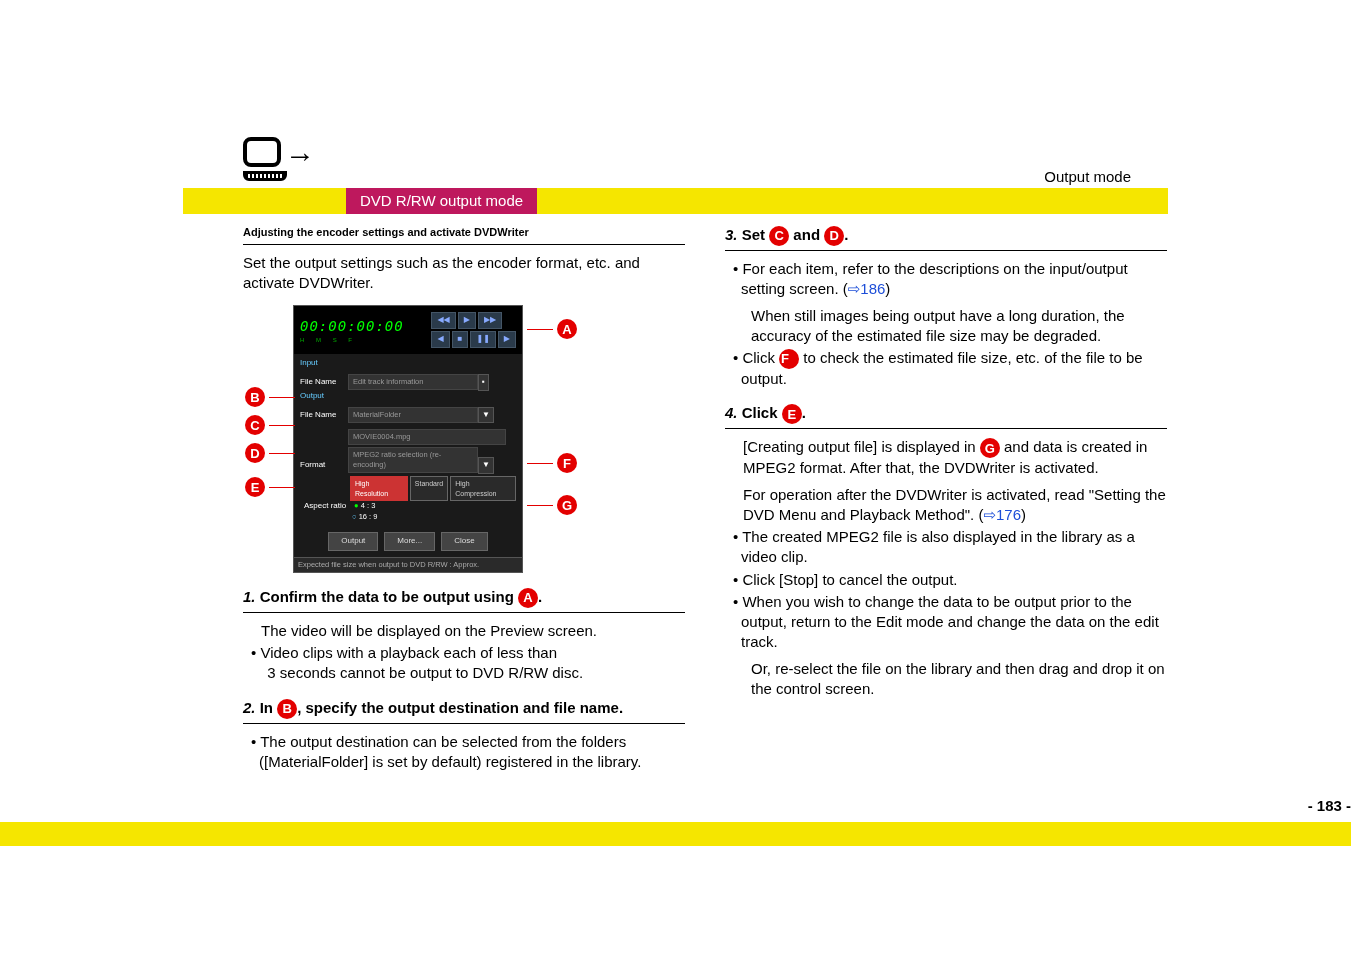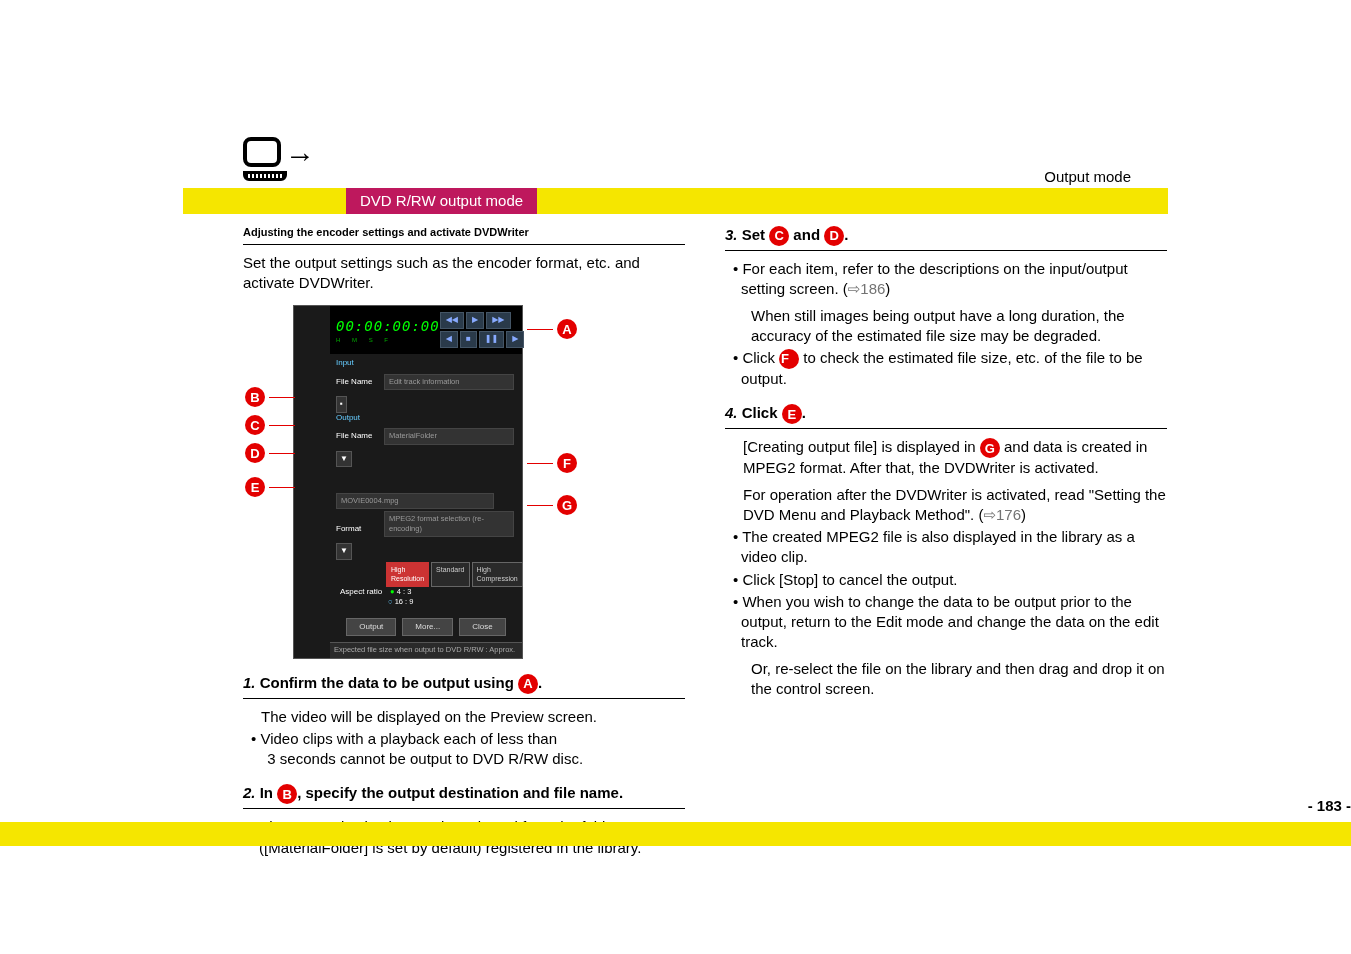--- a/index.html
+++ b/index.html
@@ -15,28 +15,28 @@
   .columns { position: absolute; left: 243px; top: 225px; width: 925px; display: flex; gap: 40px; }
   .col { width: 442px; font-size: 15px; color: #000; line-height: 1.35; }
   .heading { font-weight: bold; font-size: 11px; margin-bottom: 2px;}
   .hr { border: none; border-top: 1px solid #000; margin: 4px 0 8px 0; }
   .body-text { font-size: 15px; margin-bottom: 10px; }
   .step-num { font-style: italic; font-weight: bold; display:inline; }
   .step-title { font-weight: bold; display:inline; }
   .step-row { margin-top: 14px; }
   .sub { margin-left: 18px; margin-top: 6px; font-size: 15px; }
   .bullet { margin-left: 8px; text-indent: -8px; padding-left: 8px; margin-top: 2px;}
-  .link-ref { color: #737373; }
+  .link-ref { color: #1d4ed8; }
   .circle { display: inline-flex; width: 20px; height: 20px; border-radius: 50%; align-items: center; justify-content: center; font-weight: bold; font-size: 13px; color: #fff; vertical-align: middle; }
   .circle.red { background: #e30000; }
   .footer-bar { position: absolute; left: 0; bottom: 108px; width: 1351px; height: 24px; background: #f5e600; }
   .page-number { position: absolute; left: 0; bottom: 140px; width: 1351px; text-align: right; font-weight: bold; font-size: 15px; }
   
   .figure { position: relative; margin: 12px 0 10px 50px; width: 320px; }
-  .fig-panel { background: #1a1a1a; border: 1px solid #555; width: 230px; padding-left: 36px; }
+  .fig-panel { background: #1a1a1a; border: 1px solid #555; width: 230px; }
   .fig-top { background: #000; padding: 6px; display:flex; align-items:center; justify-content:space-between;}
   .fig-time { color: #0f0; font-family: monospace; font-size: 14px; font-style:italic; letter-spacing:1px;}
   .fig-controls { display:flex; gap:2px; }
   .fig-btn { background:#2a3a4a; color:#8af; font-size:8px; padding:2px 5px; border:1px solid #456;}
   .fig-section { padding: 4px 6px; }
   .fig-label { color: #6cf; font-size: 8px; }
   .fig-field-label { color:#fff; font-size:8px; display:inline-block; width:48px;}
   .fig-field { background:#333; color:#999; font-size:7.5px; padding:2px 4px; display:inline-block; width:130px; margin:1px 0; border:1px solid #444;}
   .fig-field.wide { width: 158px;}
   .fig-dropdown-arrow{ display:inline-block; background:#333; color:#fff; font-size:8px; padding:2px 3px; border:1px solid #555;}
@@ -94,21 +94,21 @@
                 <span class="fig-btn">▶</span>
               </div>
             </div>
           </div>
           <div class="fig-section">
             <div class="fig-label">Input</div>
             <div><span class="fig-field-label">File Name</span><span class="fig-field">Edit track information</span><span class="fig-dropdown-arrow">▪</span></div>
             <div class="fig-label">Output</div>
             <div><span class="fig-field-label">File Name</span><span class="fig-field">MaterialFolder</span><span class="fig-dropdown-arrow">▼</span></div>
             <div><span class="fig-field-label"></span><span class="fig-field wide">MOVIE0004.mpg</span></div>
-            <div><span class="fig-field-label">Format</span><span class="fig-field">MPEG2 format selection (re-encoding)</span><span class="fig-dropdown-arrow">▼</span></div>
+            <div><span class="fig-field-label">Format</span><span class="fig-field">MPEG2 ratio selection (re-encoding)</span><span class="fig-dropdown-arrow">▼</span></div>
             <div class="fig-quality-row">
               <span class="fig-quality-btn active">High Resolution</span>
               <span class="fig-quality-btn">Standard</span>
               <span class="fig-quality-btn">High Compression</span>
             </div>
             <div class="fig-radio-row"><span class="fig-field-label">Aspect ratio</span> <span style="color:#0f0;">●</span> <span>4 : 3</span></div>
             <div class="fig-radio-row" style="margin-left:52px;"><span class="r">○</span> <span>16 : 9</span></div>
           </div>
           <div class="fig-bottom-btns">
             <span class="fig-bottom-btn">Output</span>

